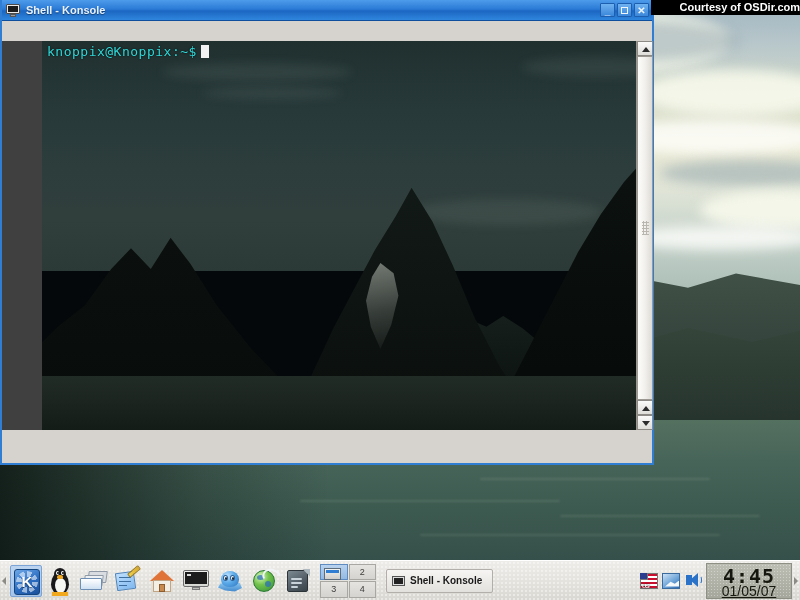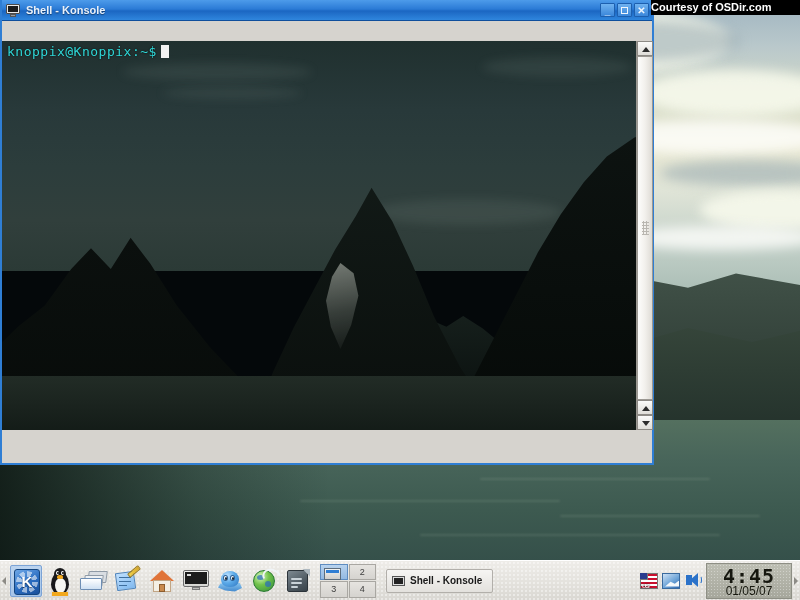--- a/index.html
+++ b/index.html
@@ -86,21 +86,21 @@
   
   .osdir-banner {
     position: absolute; right: 0; top: 0;
     width: 149px; height: 15px;
     background: #000;
     color: #fff;
     font-family: "Liberation Sans", sans-serif;
     font-size: 11px;
     font-weight: bold;
     line-height: 15px;
-    text-align: left;
+    text-align: right;
     letter-spacing: 0px;
     z-index: 900;
     white-space: nowrap;
   }
 
   
   .window {
     position: absolute;
     left: 0; top: 0;
     width: 654px; height: 465px;
@@ -181,20 +181,21 @@
   }
 
   
   .term-wrap {
     position: absolute;
     left: 0; top: 41px;
     width: 650px; height: 389px;
     display: flex;
     box-sizing: border-box;
     background: #404040;
+    padding-left: 40px;
   }
   .term {
     position: relative;
     flex: 1 1 auto;
     overflow: hidden;
     background: #04080a;
   }
   
   .term-sky {
     position:absolute; left:0; top:0; width:634px; height:230px;
@@ -608,21 +609,21 @@
       linear-gradient(180deg,#bdbeb3 0%, #a6a79c 100%);
     background-size: 3px 3px, 100% 100%;
   }
   .clock-time {
     font-family: "DejaVu Sans Mono", "Liberation Mono", monospace;
     font-size: 20px; font-weight: bold; color: #16170f;
     letter-spacing: 1px; line-height: 20px;
   }
   .clock-date {
     font-family: "Liberation Sans", sans-serif;
-    font-size: 12px; color: #17180f; line-height: 9px; margin-top: 1px;
+    font-size: 14px; color: #17180f; line-height: 9px; margin-top: 1px; text-decoration: underline;
   }
   .kick-handle-r { width:8px; height:100%; position:relative; flex:0 0 auto;}
   .kick-handle-r::after{
     content:""; position:absolute; right:2px; top:50%; transform:translateY(-50%);
     width:0;height:0;border-top:4px solid transparent;border-bottom:4px solid transparent;border-left:4px solid #8d8b86;
   }
 </style>
 </head>
 <body>
 

